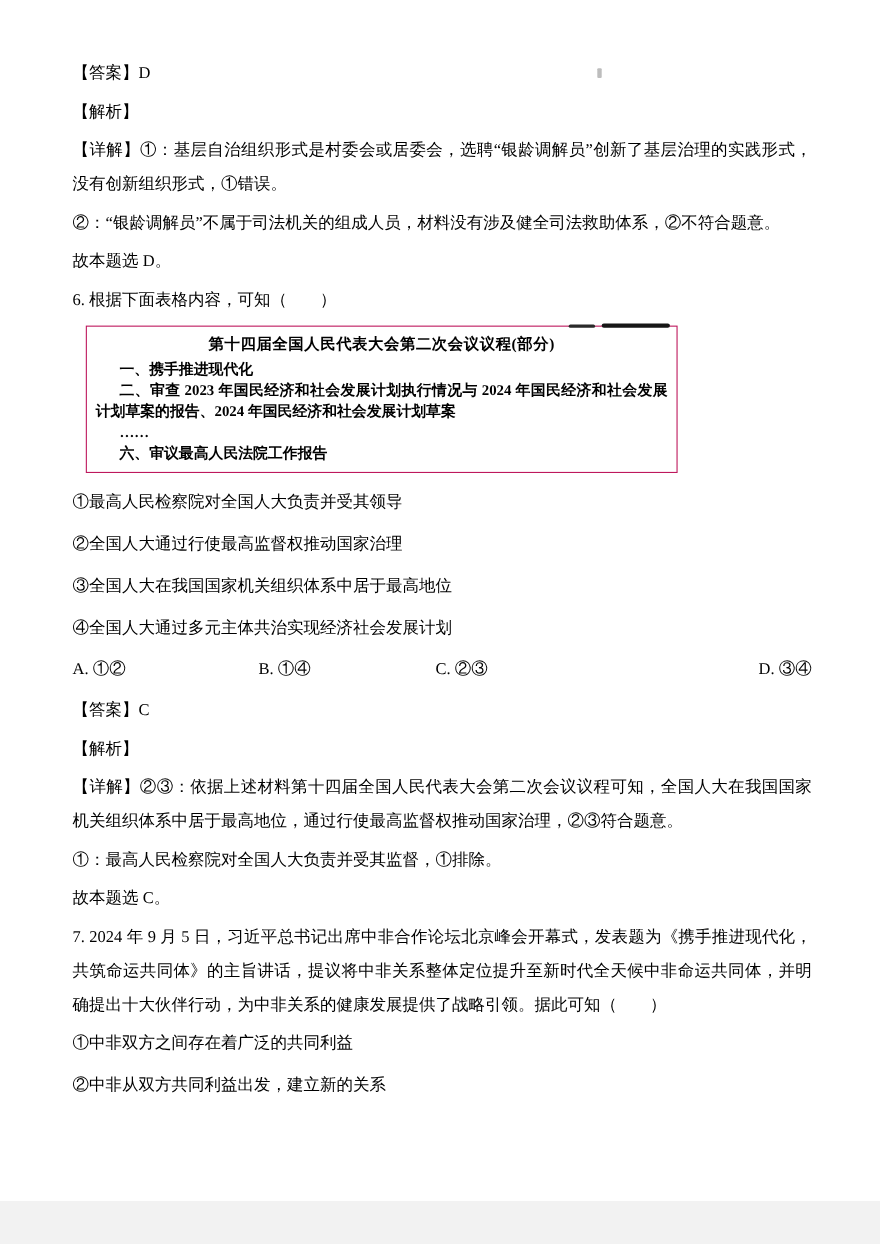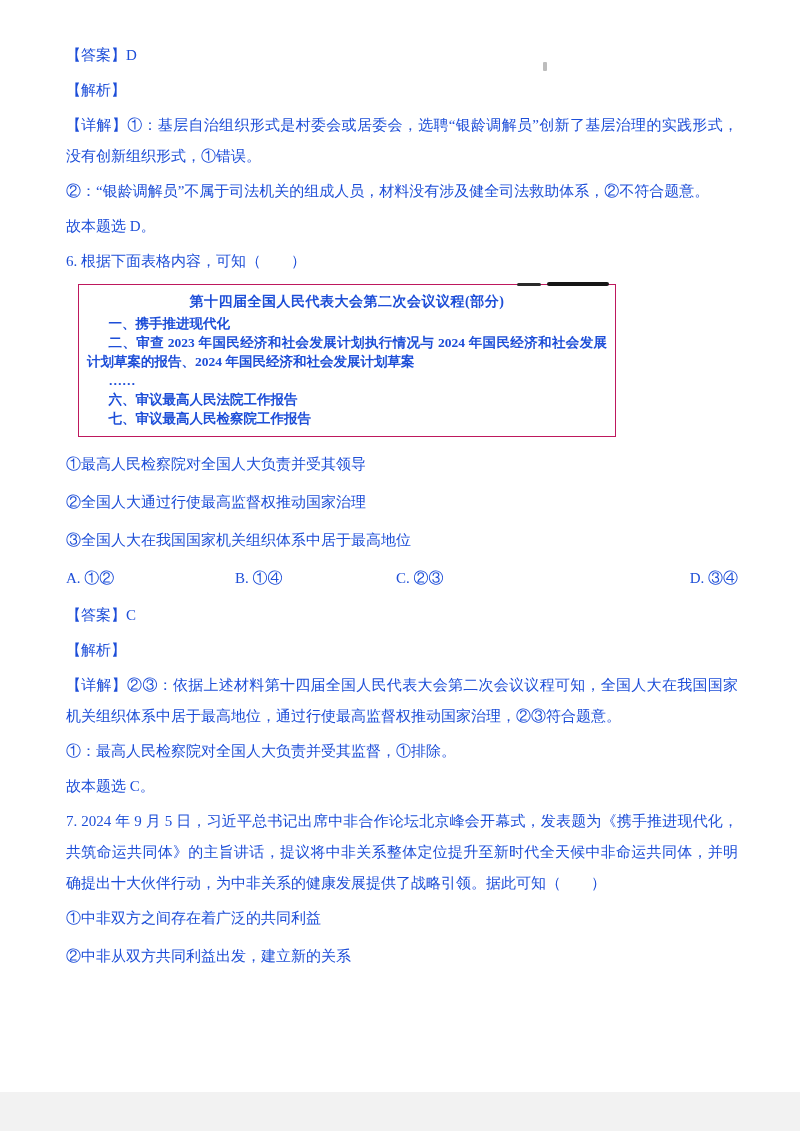--- a/index.html
+++ b/index.html
@@ -6,25 +6,25 @@
     margin: 0;
     padding: 0;
     background: #f2f2f2;
   }
   .page {
     position: relative;
     width: 800px;
     height: 1092px;
     margin: 0 auto;
     background: #ffffff;
-    color: #1d4ed8;
+    color: #000000;
     font-family: "Liberation Serif", "DejaVu Serif", serif;
     font-size: 15px;
     box-sizing: border-box;
-    padding: 40px 62px 0 66px;
+    padding: 52px 62px 0 66px;
     overflow: hidden;
   }
   .page p {
     margin: 0 0 4px 0;
     line-height: 31px;
     text-align: justify;
   }
   .page p.single {
     text-align: left;
   }
@@ -109,26 +109,26 @@
   <p class="single">6. 根据下面表格内容，可知（　　）</p>
 
   <div class="agenda-box">
     <div class="artifact-long"></div>
     <div class="artifact-short"></div>
     <div class="agenda-title">第十四届全国人民代表大会第二次会议议程(部分)</div>
     <div class="agenda-item">一、携手推进现代化</div>
     <div class="agenda-item">二、审查 2023 年国民经济和社会发展计划执行情况与 2024 年国民经济和社会发展计划草案的报告、2024 年国民经济和社会发展计划草案</div>
     <div class="agenda-item">……</div>
     <div class="agenda-item">六、审议最高人民法院工作报告</div>
-    <div class="agenda-item">七、审议最高人民检察院工作报告</div>
   </div>
 
   <p class="single statement">①最高人民检察院对全国人大负责并受其领导</p>
   <p class="single statement">②全国人大通过行使最高监督权推动国家治理</p>
   <p class="single statement">③全国人大在我国国家机关组织体系中居于最高地位</p>
+  <p class="single statement">④全国人大通过多元主体共治实现经济社会发展计划</p>
 
   <div class="options-row">
     <span class="opt-a">A. ①②</span>
     <span class="opt-b">B. ①④</span>
     <span class="opt-c">C. ②③</span>
     <span class="opt-d">D. ③④</span>
   </div>
 
   <p class="single"><span>【答案】</span><span>C</span></p>
   <p class="single">【解析】</p>

